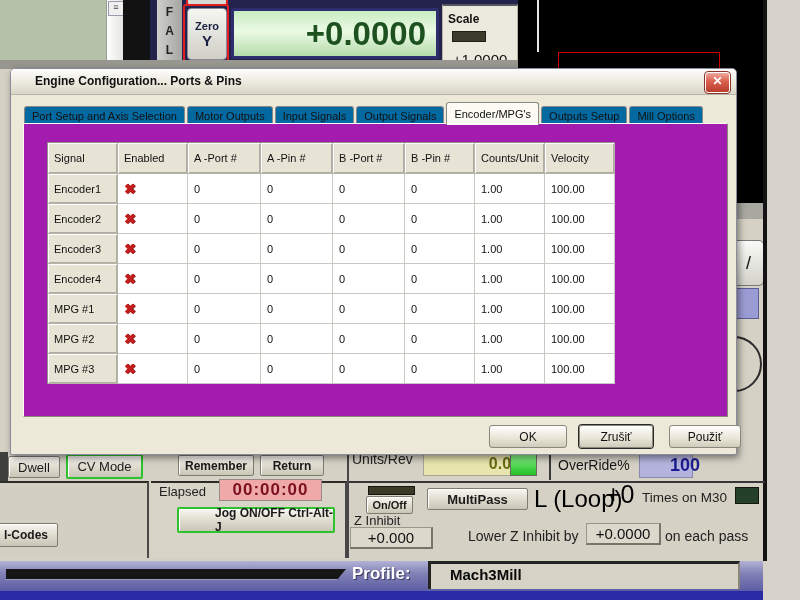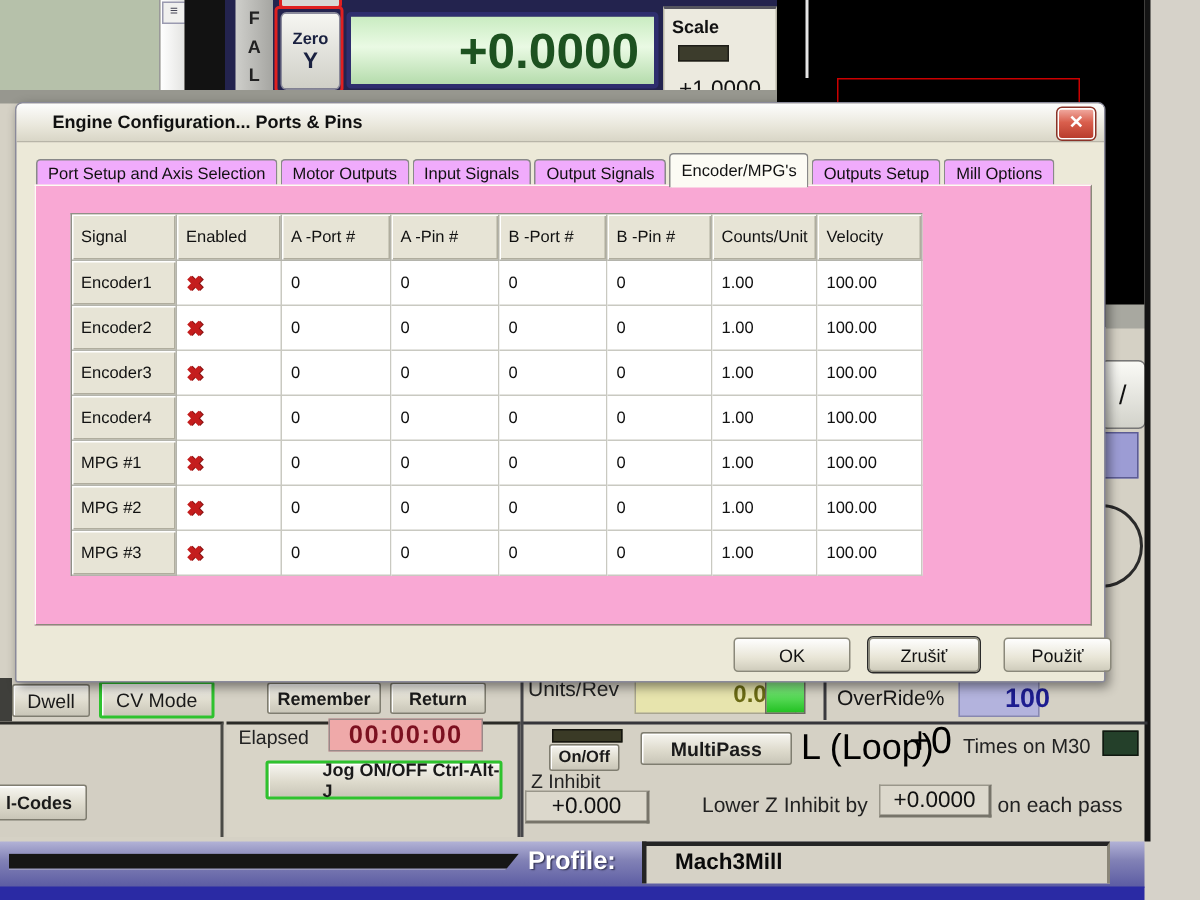--- a/index.html
+++ b/index.html
@@ -45,24 +45,24 @@
   .caption{position:absolute;left:0;top:0;right:0;height:25px;
     background:linear-gradient(180deg,#fdfdfd,#e9e7db 60%,#d9d6c7);
     border-radius:4px 4px 0 0;border-bottom:1px solid #b8b5a8;}
   .caption-title{position:absolute;left:24px;top:0;line-height:25px;
     font-size:12px;font-weight:bold;color:#101010;}
   .close-btn{position:absolute;right:6px;top:3px;width:23px;height:19px;
     background:linear-gradient(180deg,#f0a89e,#d95f4d 45%,#b93c2c);
     border:1px solid #fff;outline:1px solid #8a3328;border-radius:3px;
     color:#fff;font-size:12px;font-weight:bold;line-height:17px;text-align:center;}
   .tabbar{position:absolute;left:13px;top:33px;right:12px;display:flex;align-items:flex-end;}
-  .tab{font-size:11px;color:#111;background:#f0abfc;border:1px solid #898989;
+  .tab{font-size:11px;color:#111;background:#0369a1;border:1px solid #898989;
     border-bottom:none;border-radius:3px 3px 0 0;padding:3px 7px 3px 7px;margin-right:2px;}
   .tab.active{background:#fcfbf4;padding-top:5px;padding-bottom:5px;position:relative;z-index:3;}
-  .tabpanel{position:absolute;left:12px;top:54px;width:703px;height:292px;background:#f9a8d4;
+  .tabpanel{position:absolute;left:12px;top:54px;width:703px;height:292px;background:#a21caf;
     border-top:1px solid #fcfcf4;border-left:1px solid #fcfcf4;
     border-right:1px solid #8a8a7a;border-bottom:1px solid #8a8a7a;}
   .etable{position:absolute;left:23px;top:18px;display:grid;
     grid-template-columns:70px 70px 73px 72px 72px 70px 70px 70px;
     border-top:1px solid #909088;border-left:1px solid #909088;background:#fff;}
   .cell{height:30px;line-height:30px;padding-left:6px;font-size:11px;
     border-right:1px solid #b4b4ac;border-bottom:1px solid #b4b4ac;box-sizing:border-box;
     white-space:nowrap;overflow:hidden;}
   .hcell,.scell{background:#e7e4d6;box-shadow:inset 1px 1px 0 #ffffff,inset -1px -1px 0 #b0ad9e;}
   .hcell{height:31px;line-height:31px;}

